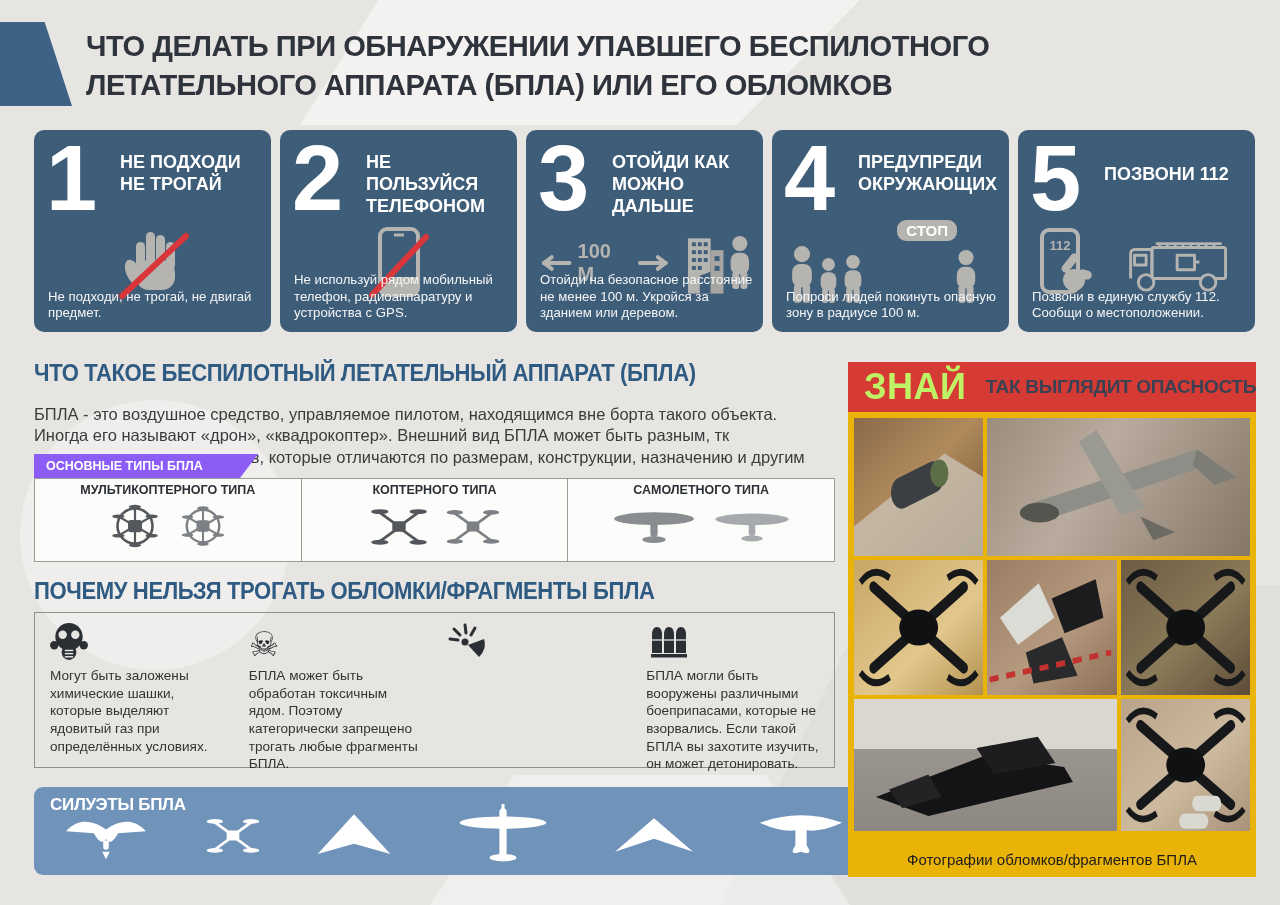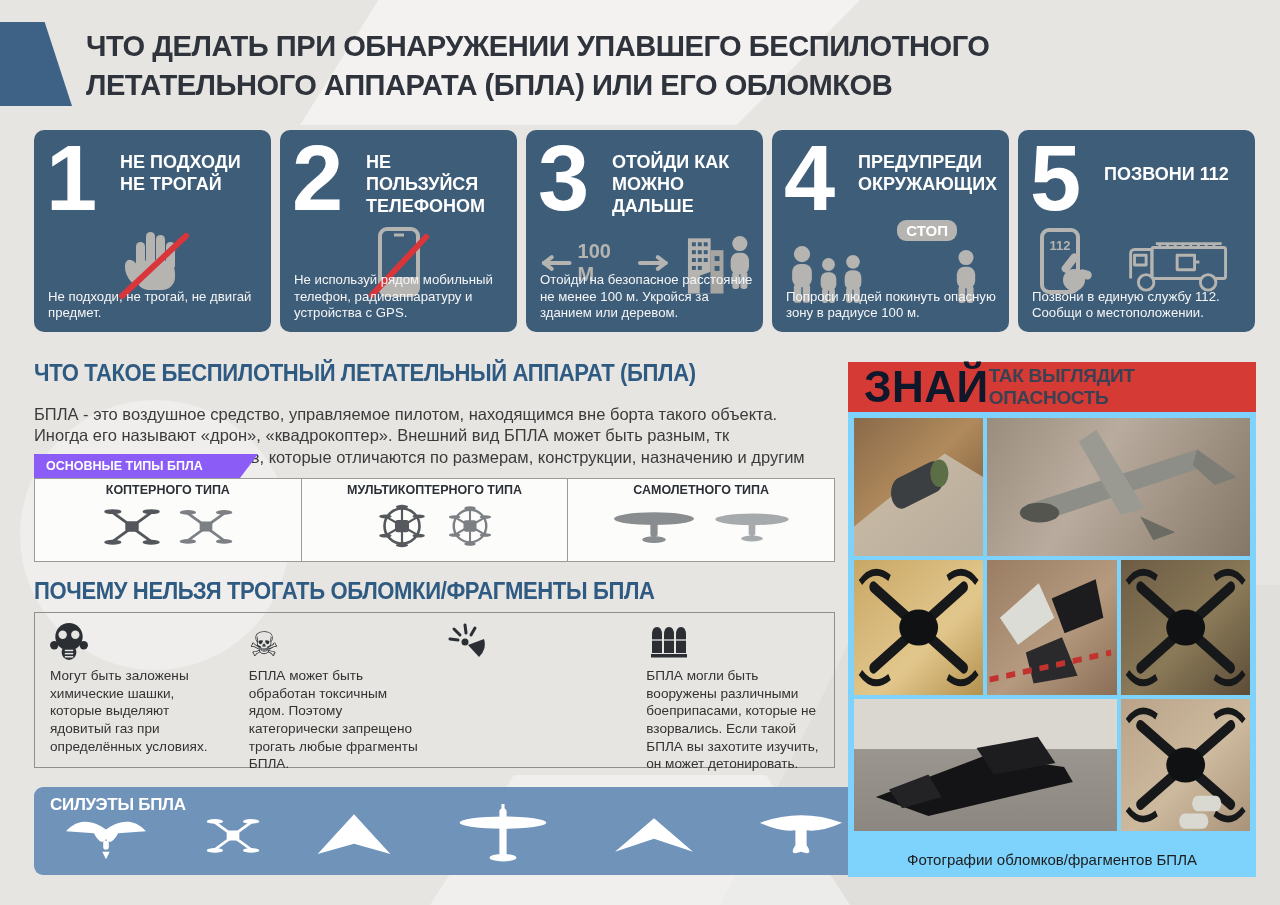--- a/index.html
+++ b/index.html
@@ -89,26 +89,26 @@
                background:#7093ba; border-radius:9px; color:#fff;padding-left:16px; }
   .sil-label { position:absolute; left:16px; top:8px; font-weight:bold;
                font-size:17px; letter-spacing:-.3px; }
   .sil-row { position:absolute; left:24px; right:24px; top:14px; bottom:6px;
              display:flex; align-items:center; justify-content:space-between; }
   .sil-row svg { color:#fff; }
 
   
   .danger-banner { position:absolute; left:848px; top:362px; width:408px; height:50px;
                    background:#d63a34; display:flex; align-items:center; }
-  .znay { color:#0f172a; font-weight:bold; font-size:44px; margin-left:16px;
+  .znay { color:#bef264; font-weight:bold; font-size:36px; margin-left:16px;
           letter-spacing:.5px; }
   .danger-title { margin-left:auto; font-weight:bold;
                   font-size:19px; color:#3a4152; letter-spacing:-.3px; }
   .danger-panel { position:absolute; left:848px; top:412px; width:408px; height:465px;
-                  background:#7dd3fc; }
+                  background:#eab308; }
   .photo-grid { position:absolute; left:6px; right:6px; top:6px;
                 display:grid; grid-template-columns:repeat(12,1fr); gap:4px; }
   .photo { overflow:hidden; position:relative; }
   .photo svg { position:absolute; inset:0; width:100%; height:100%; }
   .r1 { height:138px; } .r2 { height:135px; } .r3 { height:132px; }
   .s4 { grid-column:span 4; } .s8 { grid-column:span 8; }
   .p1 { background:linear-gradient(135deg,#8a6a4a,#b08a5c 45%,#6e4f33); }
   .p2 { background:linear-gradient(120deg,#9b8d7d,#b9ac9e 40%,#857767); }
   .p3 { background:linear-gradient(135deg,#c8a766,#e2c78c 60%,#b3914f); }
   .p4 { background:linear-gradient(135deg,#9a7d62,#b59a80 55%,#8a6e55); }
@@ -357,38 +357,38 @@
     <div class="card-text">Позвони в единую службу 112. Сообщи о местоположении.</div>
   </div>
 </div>
 
 <div class="sec-heading what-heading">ЧТО ТАКОЕ БЕСПИЛОТНЫЙ ЛЕТАТЕЛЬНЫЙ АППАРАТ (БПЛА)</div>
 <div class="what-text">БПЛА - это воздушное средство, управляемое пилотом, находящимся вне борта такого объекта. Иногда его называют «дрон», «квадрокоптер». Внешний вид БПЛА может быть разным, тк существует множество видов, которые отличаются по размерам, конструкции, назначению и другим параметрам.</div>
 
 <div class="types-banner">ОСНОВНЫЕ ТИПЫ БПЛА</div>
 <div class="types-box">
   <div class="type-cell">
+    <div class="type-label">МУЛЬТИКОПТЕРНОГО ТИПА</div>
+    <div class="type-art">
+      <svg width="56" height="50" viewBox="0 0 64 56" style="color:#55585c">
+          <use href="#sym-hexa"></use>
+        </svg>
+      <svg width="52" height="46" viewBox="0 0 64 56" style="color:#7c7f83">
+          <use href="#sym-hexa"></use>
+        </svg>
+    </div>
+  </div>
+  <div class="type-cell">
     <div class="type-label">КОПТЕРНОГО ТИПА</div>
     <div class="type-art">
       <svg width="62" height="46" viewBox="0 0 64 48" style="color:#53565a">
           <use href="#sym-quad"></use>
         </svg>
       <svg width="58" height="44" viewBox="0 0 64 48" style="color:#7c7f83">
           <use href="#sym-quad"></use>
-        </svg>
-    </div>
-  </div>
-  <div class="type-cell">
-    <div class="type-label">МУЛЬТИКОПТЕРНОГО ТИПА</div>
-    <div class="type-art">
-      <svg width="56" height="50" viewBox="0 0 64 56" style="color:#55585c">
-          <use href="#sym-hexa"></use>
-        </svg>
-      <svg width="52" height="46" viewBox="0 0 64 56" style="color:#7c7f83">
-          <use href="#sym-hexa"></use>
         </svg>
     </div>
   </div>
   <div class="type-cell">
     <div class="type-label">САМОЛЕТНОГО ТИПА</div>
     <div class="type-art">
       <svg width="88" height="40" viewBox="0 0 96 44" style="color:#8a8d90">
           <use href="#sym-fixedwing"></use>
         </svg>
       <svg width="80" height="38" viewBox="0 0 96 44" style="color:#a7aaad">

